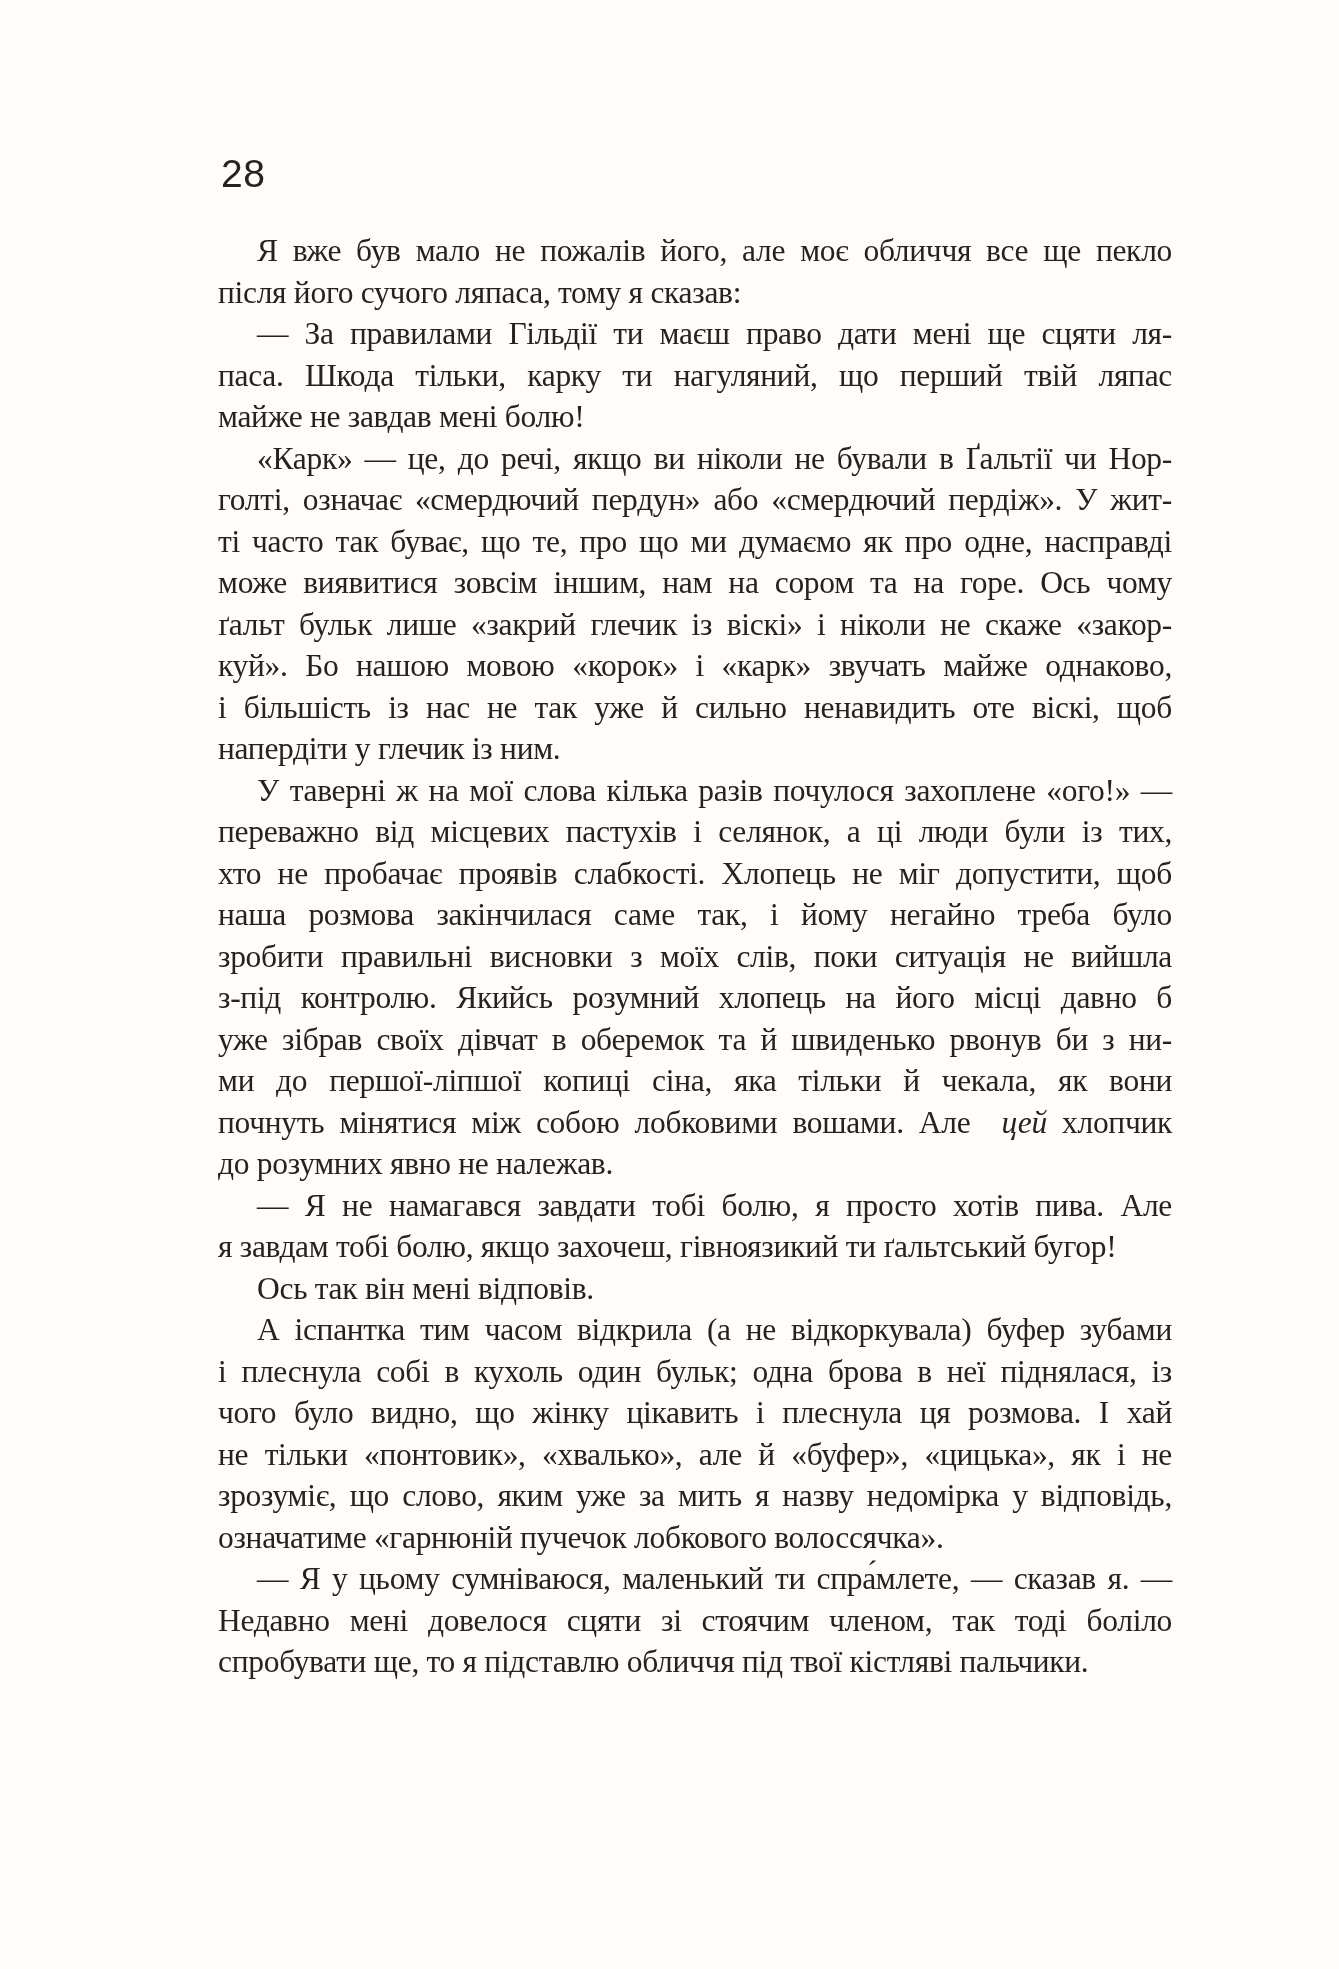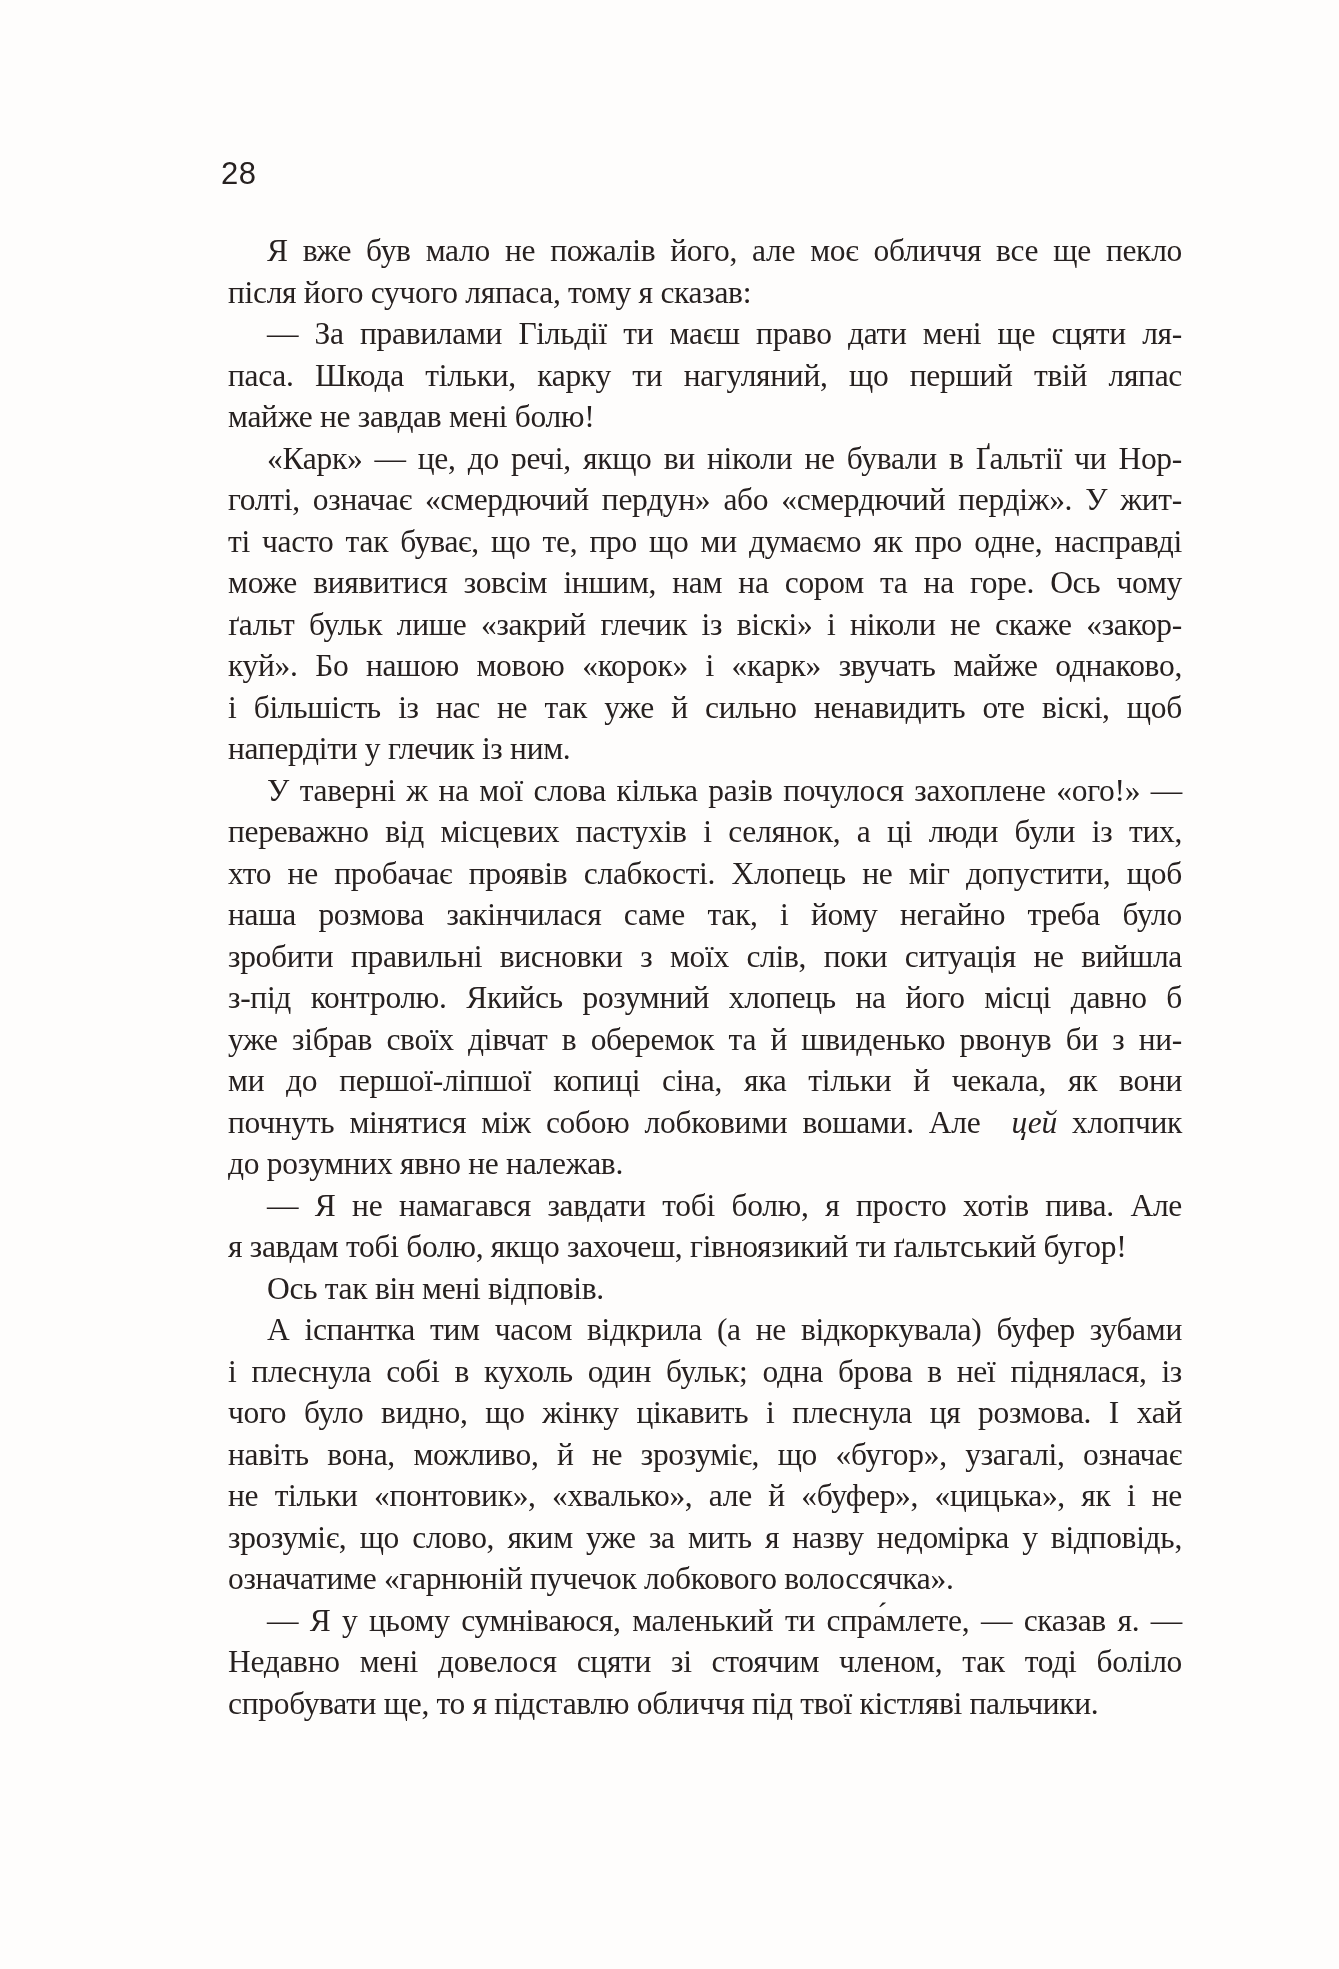--- a/index.html
+++ b/index.html
@@ -7,25 +7,25 @@
     width: 1339px; height: 1969px;
     background: #fefdfc;
     position: relative;
     font-family: "Liberation Serif", "DejaVu Serif", serif;
     color: #272120;
     -webkit-font-smoothing: antialiased;
   }
   .pagenum {
     position: absolute; left: 221px; top: 158px;
     font-family: "Liberation Sans", "DejaVu Sans", sans-serif;
-    font-size: 31px; line-height: 31px; letter-spacing: 0.5px;
+    font-size: 39px; line-height: 31px; letter-spacing: 0.5px;
     color: #272120;
   }
   .text-block {
-    position: absolute; left: 228px; top: 230px; width: 954px;
+    position: absolute; left: 218px; top: 230px; width: 954px;
     font-size: 31.5px; line-height: 41.5px; letter-spacing: -0.3px;
   }
   .line { text-align: justify; text-align-last: justify; }
   .line.last { text-align-last: left; }
   .line.ind { text-indent: 39px; }
   .it { font-style: italic; margin-left: 16px; }
 </style>
 </head>
 <body>
 
@@ -56,20 +56,19 @@
   <div class="line">
     <span>почнуть мінятися між собою лобковими вошами. Але </span><em class="it">цей</em><span> хлопчик</span>
   </div>
   <div class="line last">до розумних явно не належав.</div>
   <div class="line ind">— Я не намагався завдати тобі болю, я просто хотів пива. Але</div>
   <div class="line last">я завдам тобі болю, якщо захочеш, гівноязикий ти ґальтський бугор!</div>
   <div class="line ind last">Ось так він мені відповів.</div>
   <div class="line ind">А іспантка тим часом відкрила (а не відкоркувала) буфер зубами</div>
   <div class="line">і плеснула собі в кухоль один бульк; одна брова в неї піднялася, із</div>
   <div class="line">чого було видно, що жінку цікавить і плеснула ця розмова. І хай</div>
-  <div class="line">навіть вона, можливо, й не зрозуміє, що «бугор», узагалі, означає</div>
   <div class="line">не тільки «понтовик», «хвалько», але й «буфер», «цицька», як і не</div>
   <div class="line">зрозуміє, що слово, яким уже за мить я назву недомірка у відповідь,</div>
   <div class="line last">означатиме «гарнюній пучечок лобкового волоссячка».</div>
   <div class="line ind">— Я у цьому сумніваюся, маленький ти спра́млете, — сказав я. —</div>
   <div class="line">Недавно мені довелося сцяти зі стоячим членом, так тоді боліло</div>
   <div class="line last">спробувати ще, то я підставлю обличчя під твої кістляві пальчики.</div>
 </div>
 
 </body></html>

